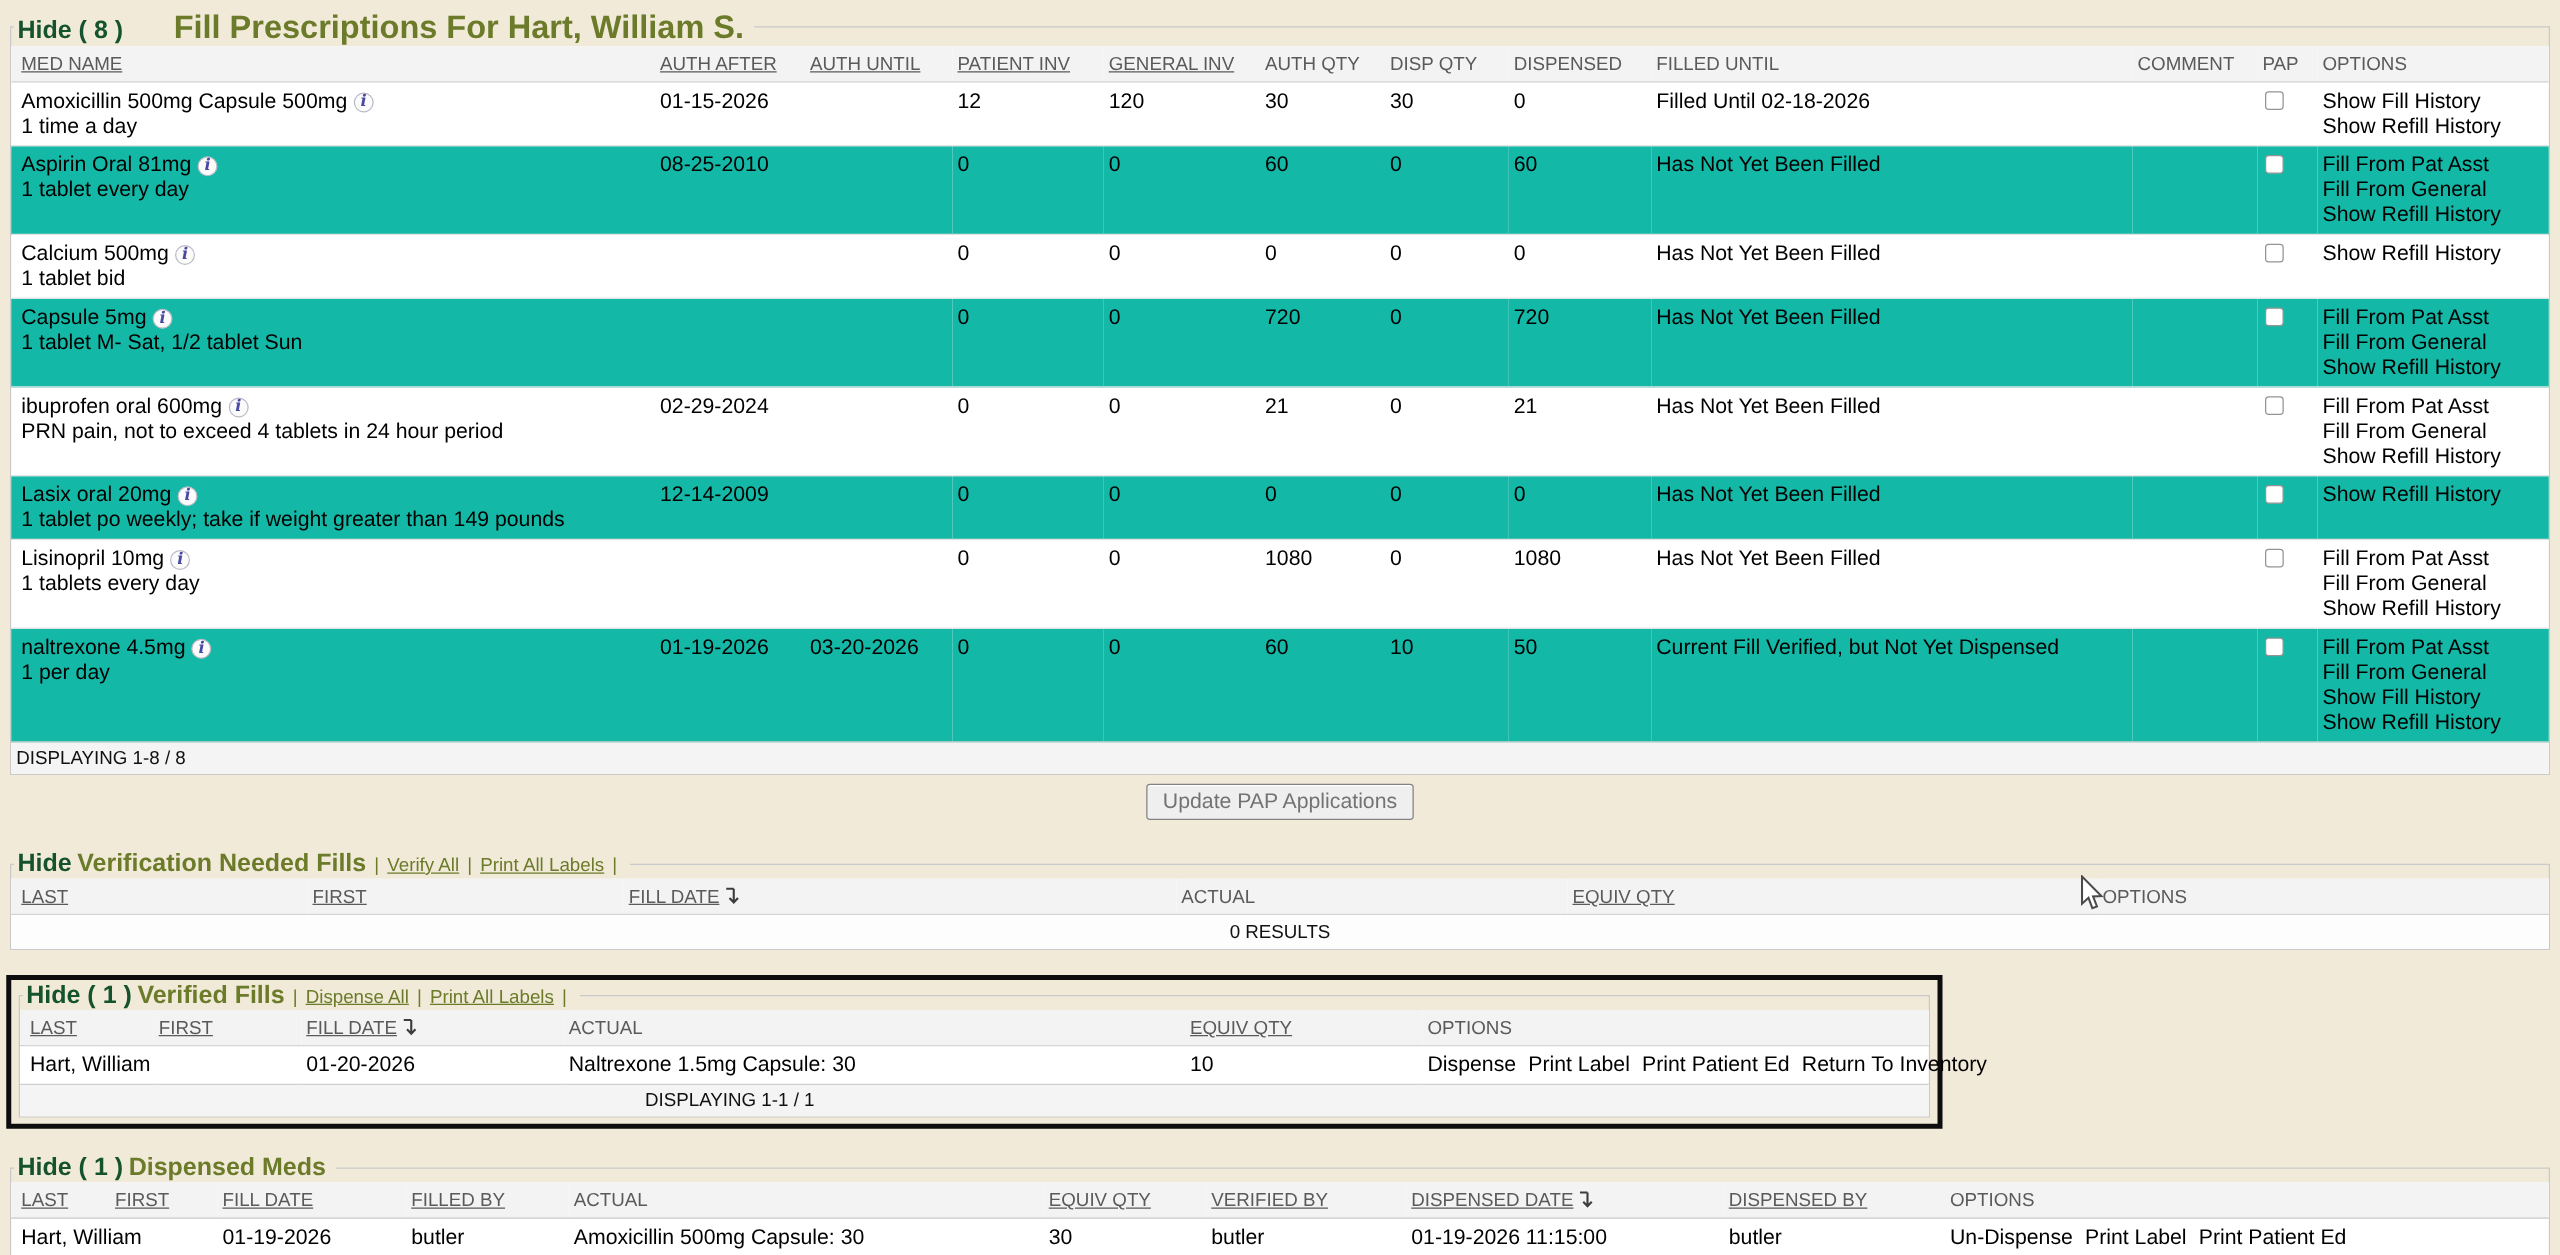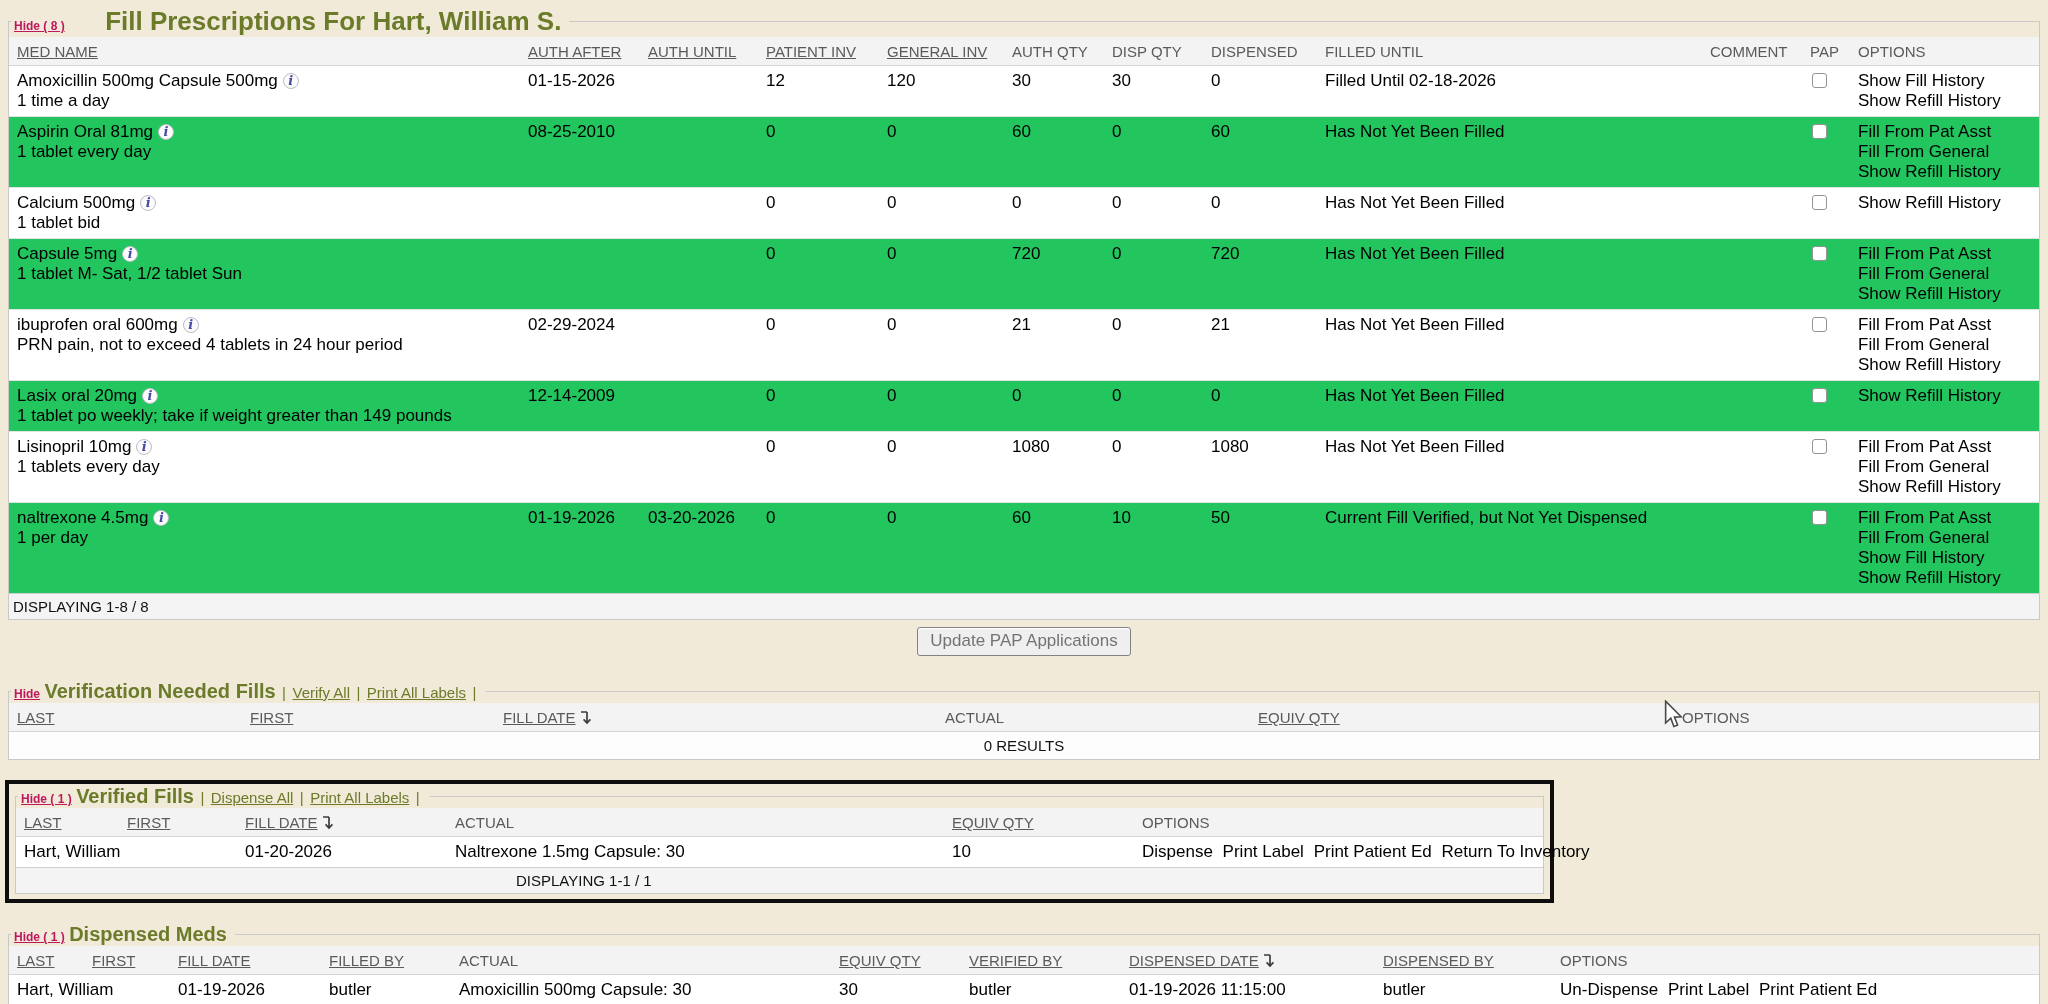--- a/index.html
+++ b/index.html
@@ -11,41 +11,41 @@
   }
   .page { padding:6px 8px 0 8px; }
 
   fieldset.sec {
     border:1px solid #c9c9c9; margin:0; padding:0 0 0 0;
     background:transparent;
   }
   legend {
     margin-left:2px; padding:0 8px 0 3px; color:#6b7b2a; white-space:nowrap;
   }
-  .hide-link { color:#be185d; font-weight:bold; font-size:12px; text-decoration:underline; cursor:pointer; }
+  .hide-link { color:#14532d; font-weight:bold; font-size:20px; cursor:pointer; }
   .sec-title { font-weight:bold; color:#6b7b2a; }
   .sec-title.main { font-size:26px;margin-left:36px; }
   .sec-title.sub  { font-size:20px; }
   .sep { color:#6b7b2a; font-size:15px; margin:0 2px; }
   .leg-link { color:#6b7b2a; font-size:15px; text-decoration:underline; cursor:pointer; }
 
   table.grid { width:100%; border-collapse:collapse; table-layout:fixed; background:#fff; }
   table.grid th {
     font-weight:normal; color:#5a5a5c; font-size:15px; text-align:left;
     padding:6px 4px 5px 4px; white-space:nowrap; overflow:visible;
     background:#f3f3f3; border-bottom:1px solid #d5d5d5;
   }
   table.grid th.u span { text-decoration:underline; }
   table.grid th.u { cursor:pointer; }
   table.grid td {
     vertical-align:top; font-size:17px; line-height:20px;
     padding:5px 4px 5px 4px; white-space:nowrap; overflow:visible;
   }
   table.grid tbody tr.data + tr.data td { border-top:1px solid #e3e3e3; }
-  tr.even td { background:#22c55e; }
+  tr.even td { background:#14b8a6; }
   .pl8 { padding-left:8px !important; }
   .sig { color:#000; }
   .opt-line { cursor:pointer; }
   .opt { cursor:pointer; margin-right:5px; }
 
   .info-icon {
     display:inline-block; width:16px; height:16px; margin-left:5px;
     border:1px solid #bcbcc8; border-radius:50%; background:#fbfbfb;
     font-family:"DejaVu Serif", serif; font-style:italic; font-weight:bold;
     font-size:13px; line-height:14px; text-align:center; color:#4949a3;

